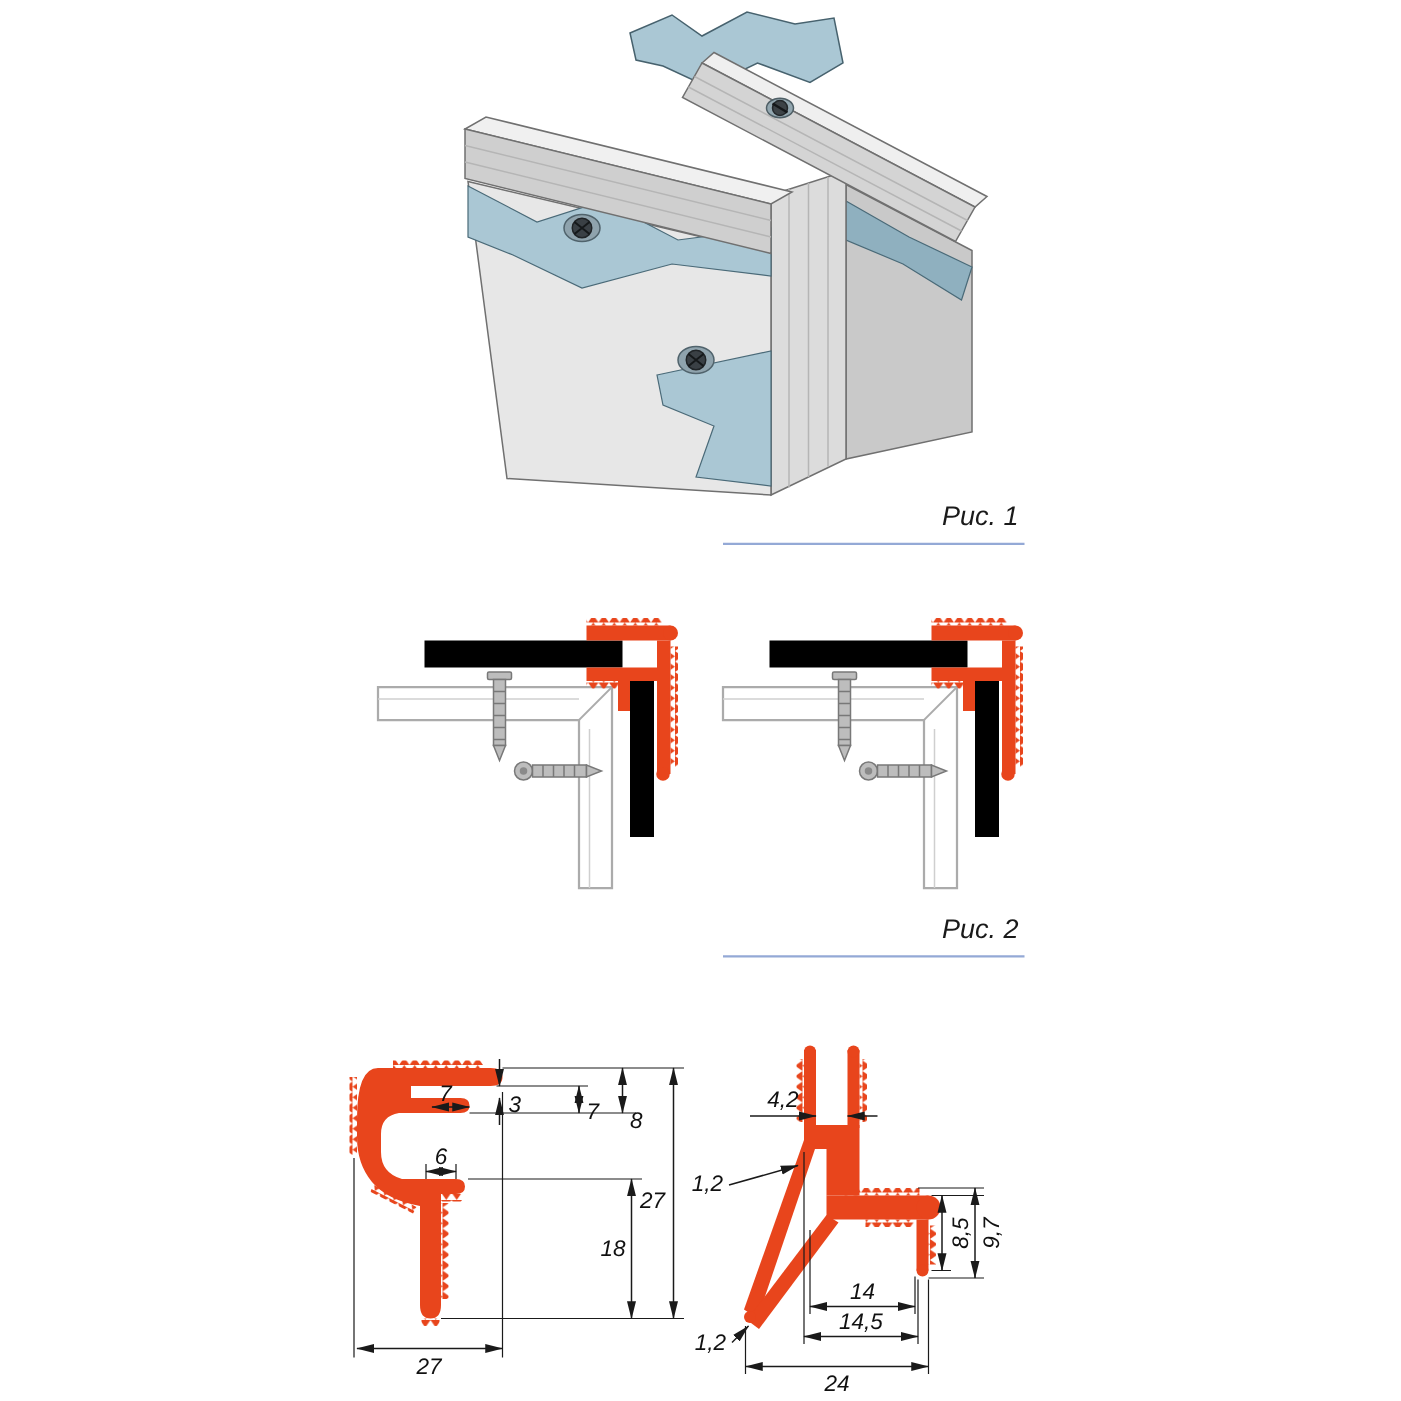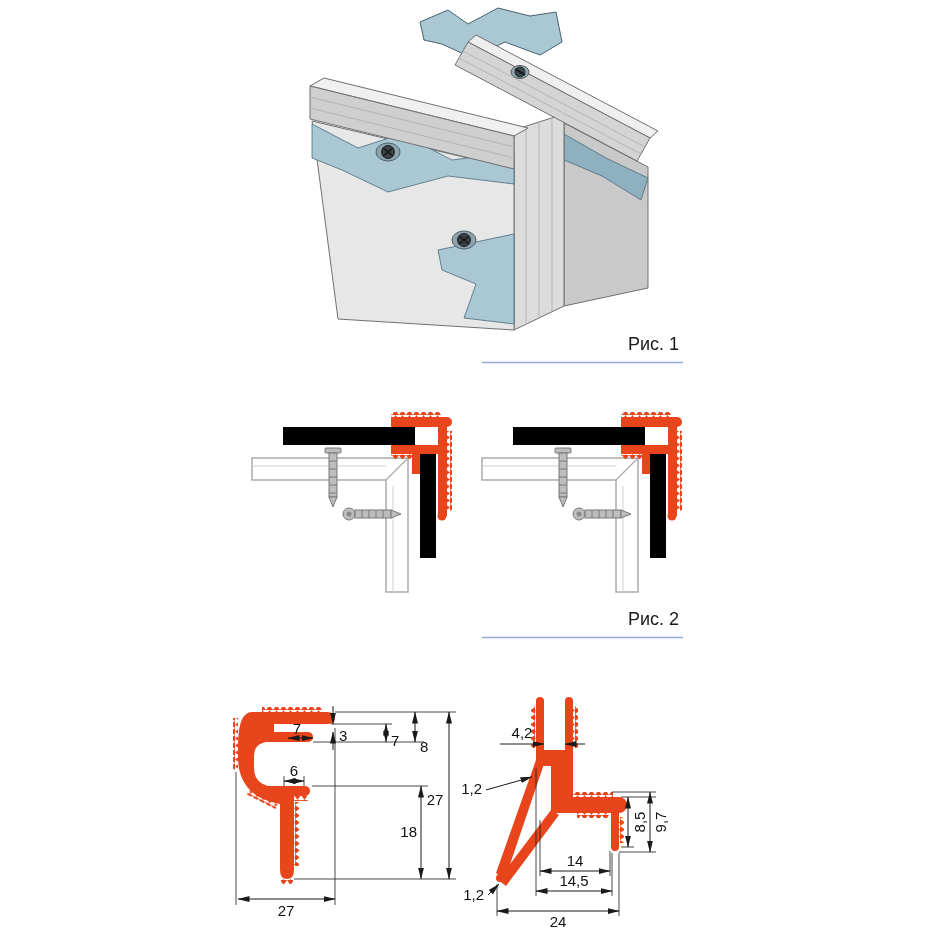--- a/index.html
+++ b/index.html
@@ -1,17 +1,17 @@
 <!DOCTYPE html>
 <html><head>
 <meta charset="utf-8">
 <style>
   html,body{margin:0;padding:0;background:#fff;}
   .page{position:relative;width:934px;height:934px;background:#fff;overflow:hidden;
-        font-family:"Liberation Sans",sans-serif;}
+        font-family:"Liberation Sans",sans-serif;font-style:italic;}
   svg{position:absolute;top:0;left:0;}
   .red{fill:#e8451c;stroke:none;}
   .dim{stroke:#1a1a1a;stroke-width:1;fill:none;}
   .ext{stroke:#1a1a1a;stroke-width:0.8;fill:none;}
   .dimtext{font-family:"Liberation Sans",sans-serif;font-size:15px;fill:#111;}
   .caption{font-family:"Liberation Sans",sans-serif;font-size:18px;fill:#1a1a1a;}
   .metal{stroke:#707070;stroke-width:1;}
   .bevel{stroke:#b5b5b5;stroke-width:1;fill:none;}
   .tube{fill:#ffffff;stroke:#ababab;stroke-width:1.5;}
   .tubeline{stroke:#cfcfcf;stroke-width:1;fill:none;}

